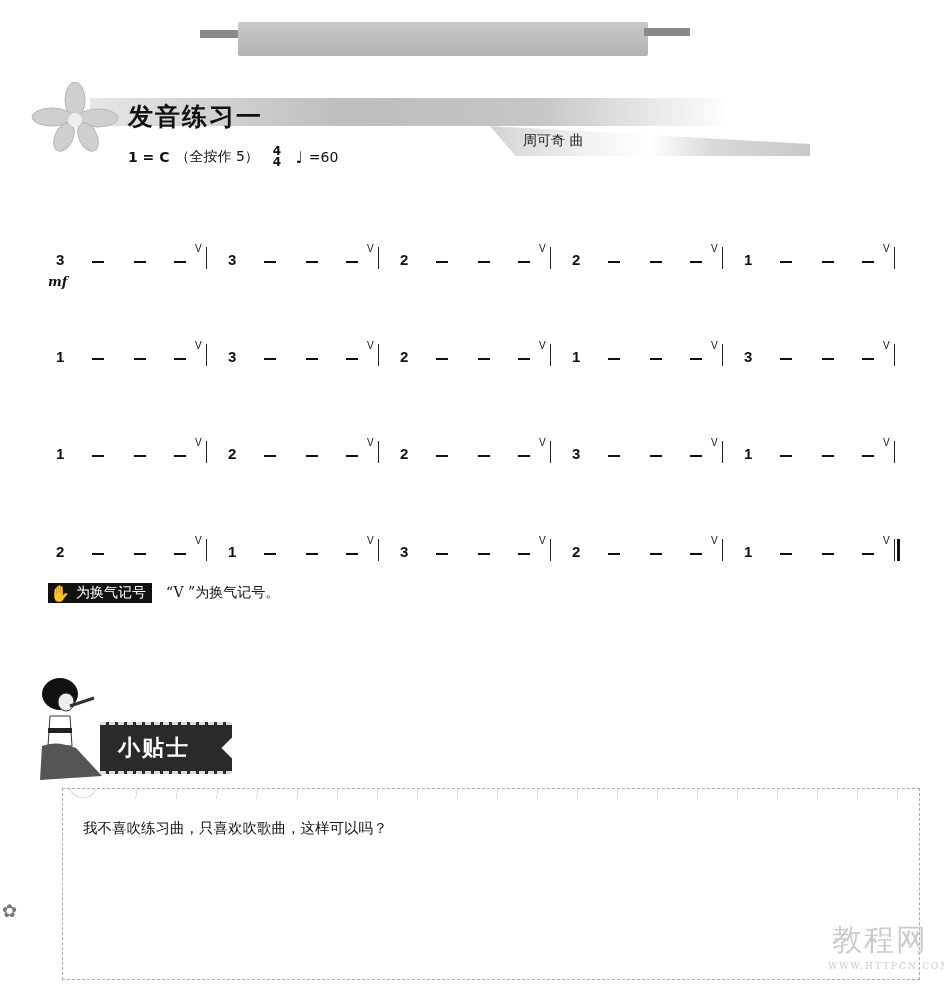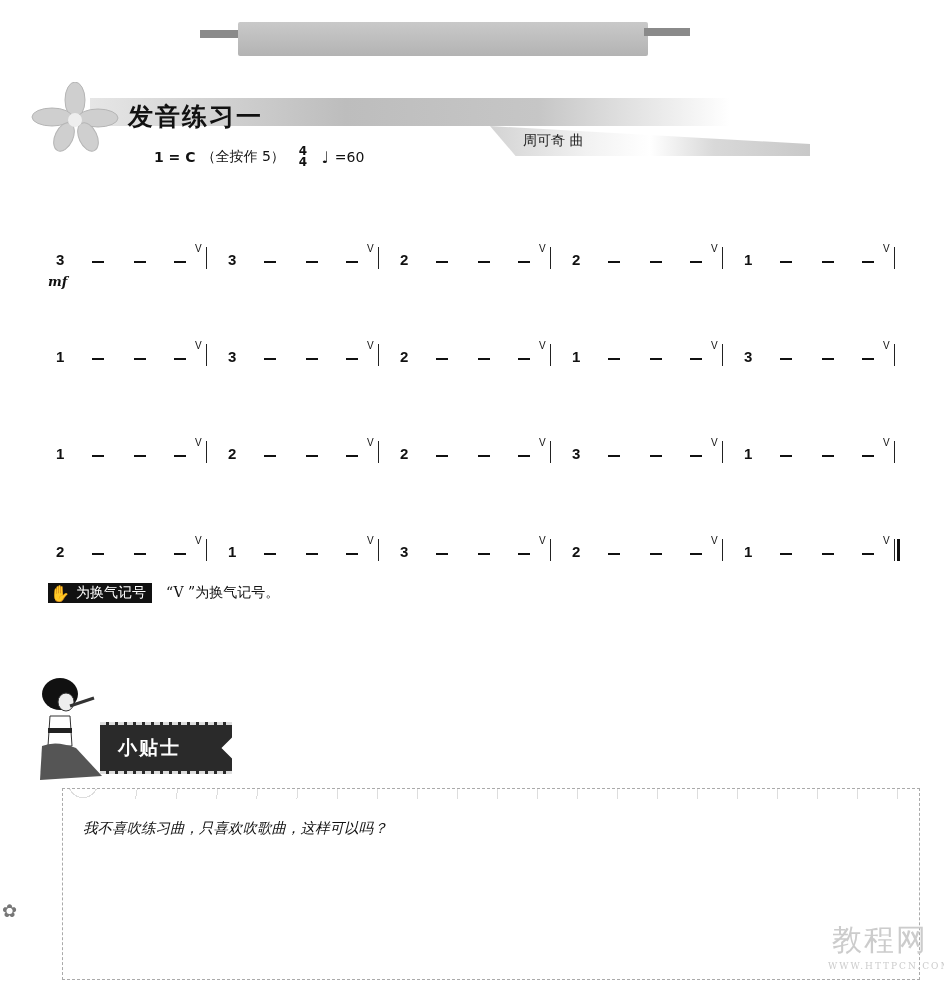--- a/index.html
+++ b/index.html
@@ -9,21 +9,21 @@
   .section-banner .wing-l{position:absolute;left:0;top:10px;width:44px;height:8px;background:#8a8a8a;}
   .section-banner .wing-r{position:absolute;right:0;top:8px;width:46px;height:8px;background:#8a8a8a;}
   .section-banner .title{position:absolute;left:38px;width:410px;top:6px;text-align:center;font-family:"DejaVu Serif",serif;font-weight:bold;font-size:17px;letter-spacing:1px;}
 
   .piece-header{position:absolute;left:30px;top:82px;width:790px;height:80px;}
   .piece-header .band{position:absolute;left:60px;top:16px;width:640px;height:28px;background:linear-gradient(90deg,#e6e6e6,#bdbdbd 40%,#c6c6c6 70%,#fff);}
   .piece-header .band2{position:absolute;left:460px;top:44px;width:320px;height:30px;background:linear-gradient(90deg,#c8c8c8,#eee 30%,#fff 50%,#cfcfcf 70%,#bbb);clip-path:polygon(0 0,100% 60%,100% 100%,8% 100%);opacity:.8;}
   .flower{position:absolute;left:0;top:0;width:90px;height:70px;}
   .piece-title{position:absolute;left:98px;top:18px;font-family:"DejaVu Serif",serif;font-weight:bold;font-size:25px;letter-spacing:2px;}
   .composer{position:absolute;left:493px;top:50px;font-size:14px;color:#222;}
-  .meta{position:absolute;left:124px;top:64px;font-size:14px;display:flex;align-items:center;gap:6px;}
+  .meta{position:absolute;left:98px;top:64px;font-size:14px;display:flex;align-items:center;gap:6px;}
   .meta .b{font-weight:bold;}
   .meta .frac{display:inline-flex;flex-direction:column;line-height:11px;font-weight:bold;font-size:12px;margin:0 8px;}
   .meta .note{font-size:16px;}
 
   .score{position:absolute;left:0;top:0;}
   .row{position:absolute;left:50px;width:850px;height:30px;}
   .measure{position:absolute;top:0;width:172px;height:30px;}
   .n{position:absolute;top:8px;font-weight:bold;font-size:15px;font-family:"Liberation Sans",sans-serif;}
   .dash{position:absolute;top:18px;width:12px;height:2px;background:#111;}
   .breath{position:absolute;top:0px;font-size:10px;font-family:"Liberation Sans",sans-serif;}
@@ -31,26 +31,26 @@
   .finalbar{position:absolute;top:4px;width:4px;height:22px;border-left:1px solid #222;}
   .finalbar::after{content:"";position:absolute;left:2px;top:0;width:3px;height:22px;background:#111;}
   .dyn{position:absolute;left:48px;top:274px;font-family:"DejaVu Serif",serif;font-style:italic;font-weight:bold;font-size:13px;}
 
   .tip{position:absolute;left:48px;top:583px;display:flex;align-items:center;font-size:14px;}
   .tip .badge{display:flex;align-items:center;background:#111;color:#fff;height:20px;padding:0 6px 0 2px;gap:6px;font-size:14px;}
   .tip .badge .ico{font-weight:bold;font-size:16px;}
   .tip .text{margin-left:14px;font-family:"DejaVu Serif",serif;}
 
   .tips-figure{position:absolute;left:36px;top:676px;width:70px;height:110px;}
-  .tips-label{position:absolute;left:100px;top:722px;width:132px;height:52px;background:#2a2a2a;color:#fff;font-size:19px;font-weight:bold;display:flex;align-items:center;padding-left:18px;box-sizing:border-box;border-top:3px dashed #ddd;border-bottom:3px dashed #ddd;clip-path:polygon(0 0,100% 0,100% 30%,92% 50%,100% 70%,100% 100%,0 100%);letter-spacing:2px;}
+  .tips-label{position:absolute;left:100px;top:722px;width:132px;height:52px;background:#2a2a2a;color:#fff;font-size:22px;font-weight:bold;display:flex;align-items:center;padding-left:18px;box-sizing:border-box;border-top:3px dashed #ddd;border-bottom:3px dashed #ddd;clip-path:polygon(0 0,100% 0,100% 30%,92% 50%,100% 70%,100% 100%,0 100%);letter-spacing:2px;}
   .tips-box{position:absolute;left:62px;top:788px;width:858px;height:192px;border:1px dashed #aaa;box-sizing:border-box;}
   .tips-box .scallop{position:absolute;left:0;right:0;top:0;height:10px;background:repeating-radial-gradient(circle at 20px -6px,#fff 0 14px,#ddd 14px 15px,#fff 15px 40px);}
   .tips-body{position:absolute;left:20px;top:26px;width:830px;font-size:14.5px;line-height:26px;color:#111;}
   .tips-body p{margin:0;}
-  .tips-body .q{margin-bottom:16px;font-style:italic;}
+  .tips-body .q{margin-bottom:16px;}
   .tips-body .indent{text-indent:2em;}
   .watermark{position:absolute;left:770px;top:920px;color:#ccc;}
   .watermark .cn{font-size:30px;letter-spacing:2px;margin-left:62px;}
   .watermark .url{font-size:9px;letter-spacing:2px;margin-left:58px;font-family:"DejaVu Serif",serif;}
   .deco-l{position:absolute;left:2px;top:900px;color:#777;font-size:18px;}
 </style>
 </head>
 <body>
 
 <div class="section-banner">

